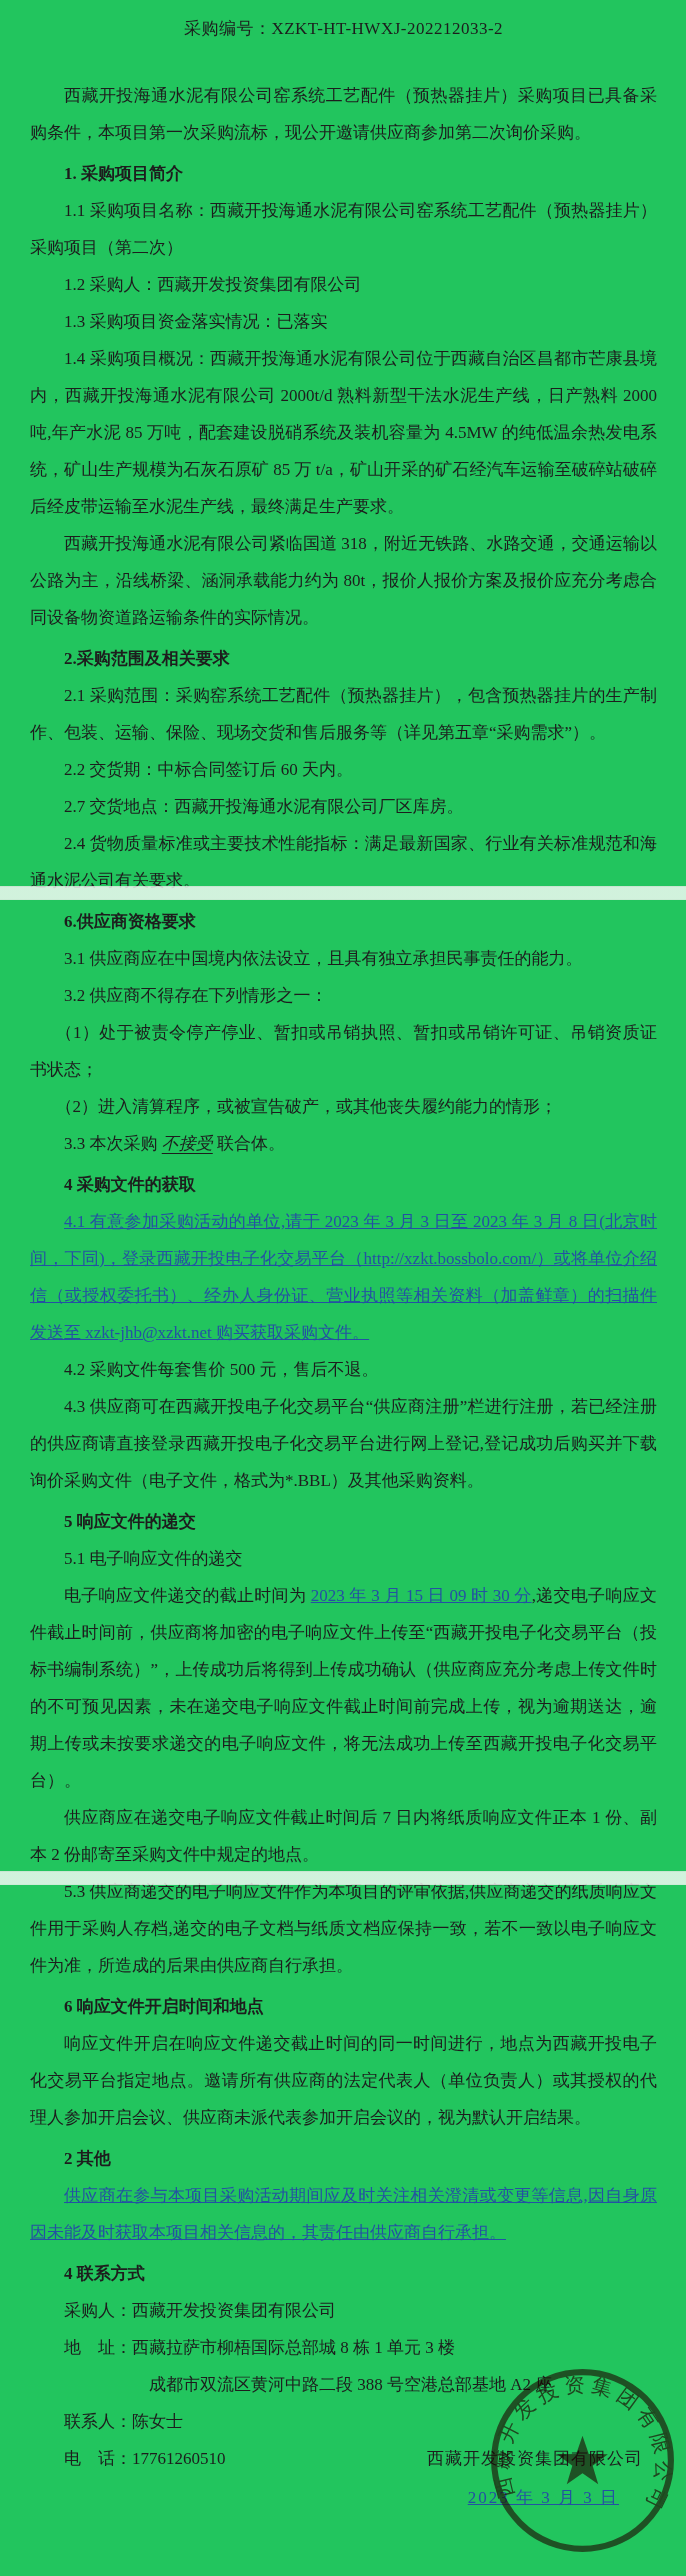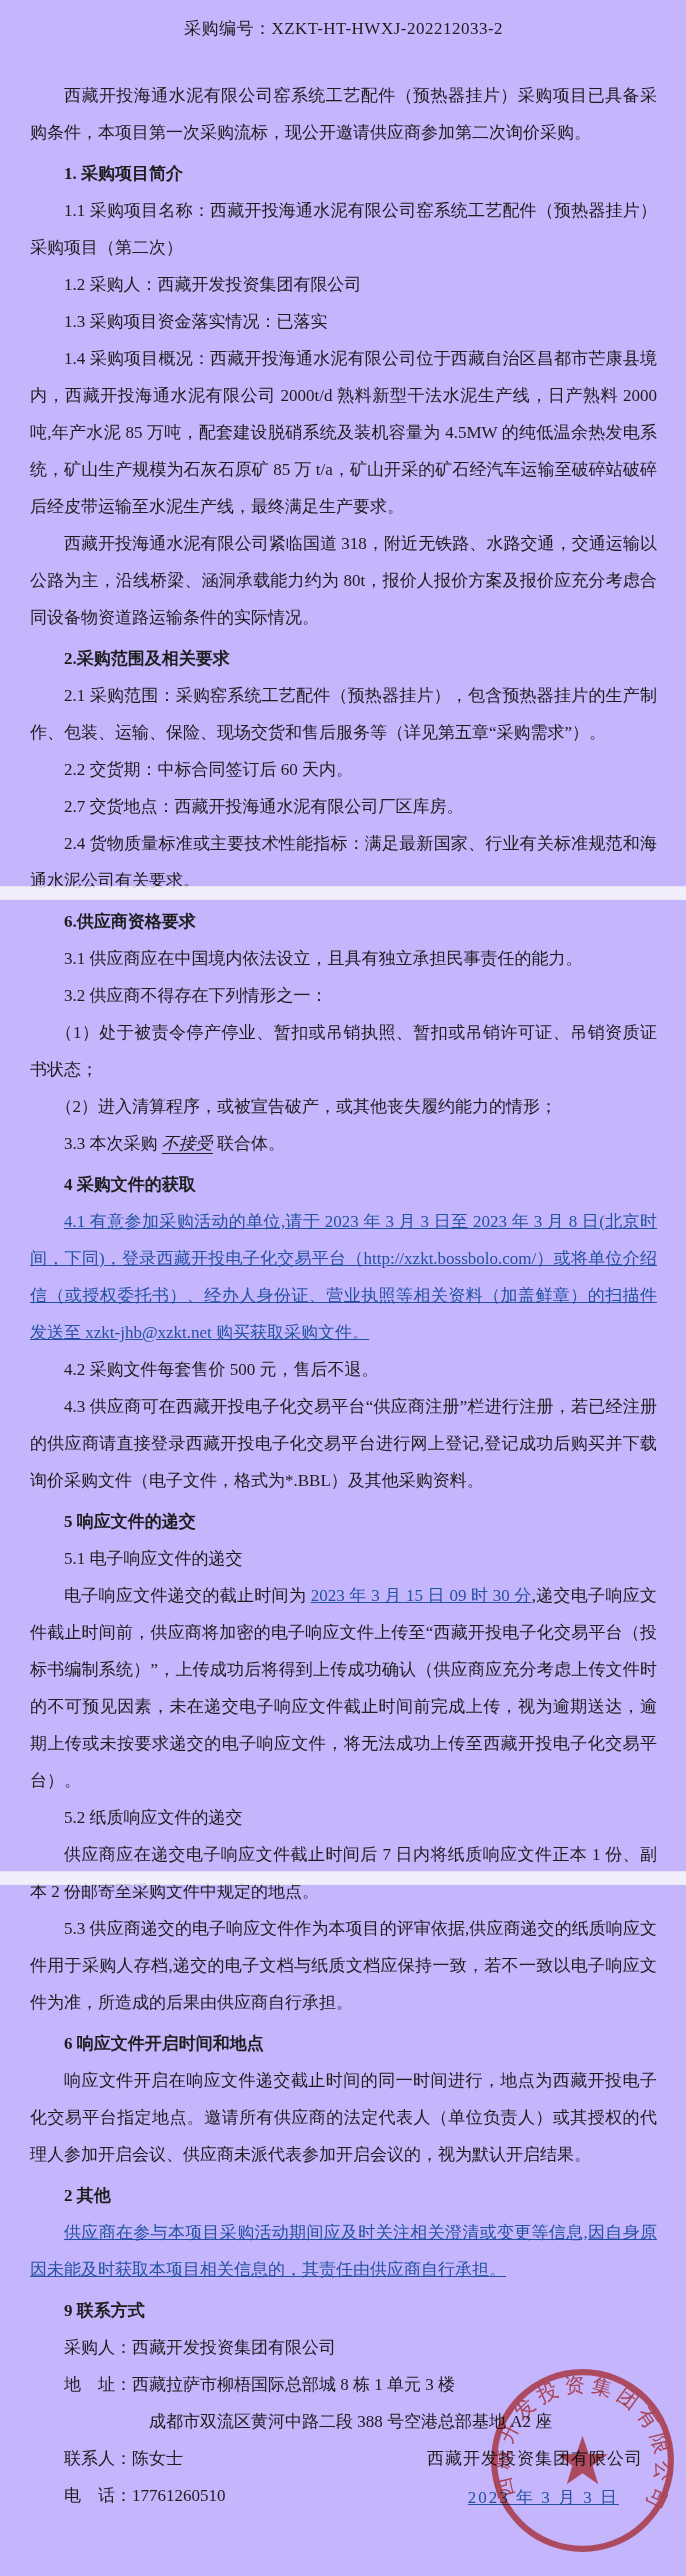--- a/index.html
+++ b/index.html
@@ -1,20 +1,20 @@
 <!DOCTYPE html>
 <html><head>
 <meta charset="utf-8">
 <style>
   html,body{margin:0;padding:0;background:#ffffff;}
   .page{
     position:relative;
     width:687px;
     height:2576px;
-    background:#c4b5fd;
+    background:#22c55e;
     font-family:"Liberation Serif","DejaVu Serif",serif;
     color:#1d1d1d;
     font-size:17px;
     line-height:37px;
     overflow:hidden;
   }
   .content{padding:10px 30px 0 30px;text-align:justify;}
   .doc-no{text-align:center;text-indent:0;margin:0 0 30px 0;letter-spacing:0.5px;}
   p{margin:0;text-indent:2em;}
   .h{font-weight:bold;text-indent:2em;margin:4px 0 0 0;}
@@ -63,31 +63,30 @@
     <p><span>3.3 本次采购 </span><span class="ul">不接受</span><span> 联合体。</span></p>
 
     <p class="h">4 采购文件的获取</p>
     <p class="blue">4.1 有意参加采购活动的单位,请于 2023 年 3 月 3 日至 2023 年 3 月 8 日(北京时间，下同)，登录西藏开投电子化交易平台（http://xzkt.bossbolo.com/）或将单位介绍信（或授权委托书）、经办人身份证、营业执照等相关资料（加盖鲜章）的扫描件发送至 xzkt-jhb@xzkt.net 购买获取采购文件。</p>
     <p>4.2 采购文件每套售价 500 元，售后不退。</p>
     <p>4.3 供应商可在西藏开投电子化交易平台“供应商注册”栏进行注册，若已经注册的供应商请直接登录西藏开投电子化交易平台进行网上登记,登记成功后购买并下载询价采购文件（电子文件，格式为*.BBL）及其他采购资料。</p>
 
     <p class="h">5 响应文件的递交</p>
     <p>5.1 电子响应文件的递交</p>
     <p><span>电子响应文件递交的截止时间为 </span><span class="blue">2023 年 3 月 15 日 09 时 30 分</span><span>,递交电子响应文件截止时间前，供应商将加密的电子响应文件上传至“西藏开投电子化交易平台（投标书编制系统）”，上传成功后将得到上传成功确认（供应商应充分考虑上传文件时的不可预见因素，未在递交电子响应文件截止时间前完成上传，视为逾期送达，逾期上传或未按要求递交的电子响应文件，将无法成功上传至西藏开投电子化交易平台）。</span></p>
-    <p>5.2 纸质响应文件的递交</p>
     <p>供应商应在递交电子响应文件截止时间后 7 日内将纸质响应文件正本 1 份、副本 2 份邮寄至采购文件中规定的地点。</p>
     <p>5.3 供应商递交的电子响应文件作为本项目的评审依据,供应商递交的纸质响应文件用于采购人存档,递交的电子文档与纸质文档应保持一致，若不一致以电子响应文件为准，所造成的后果由供应商自行承担。</p>
 
     <p class="h">6 响应文件开启时间和地点</p>
     <p>响应文件开启在响应文件递交截止时间的同一时间进行，地点为西藏开投电子化交易平台指定地点。邀请所有供应商的法定代表人（单位负责人）或其授权的代理人参加开启会议、供应商未派代表参加开启会议的，视为默认开启结果。</p>
 
     <p class="h">2 其他</p>
     <p class="blue">供应商在参与本项目采购活动期间应及时关注相关澄清或变更等信息,因自身原因未能及时获取本项目相关信息的，其责任由供应商自行承担。</p>
 
-    <p class="h">9 联系方式</p>
+    <p class="h">4 联系方式</p>
     <p>采购人：西藏开发投资集团有限公司</p>
     <p>地　址：西藏拉萨市柳梧国际总部城 8 栋 1 单元 3 楼</p>
     <p class="addr2">成都市双流区黄河中路二段 388 号空港总部基地 A2 座</p>
     <p>联系人：陈女士</p>
     <p>电　话：17761260510</p>
   </div>
 
   <div class="page-divider divider-1"></div>
   <div class="page-divider divider-2"></div>
 

